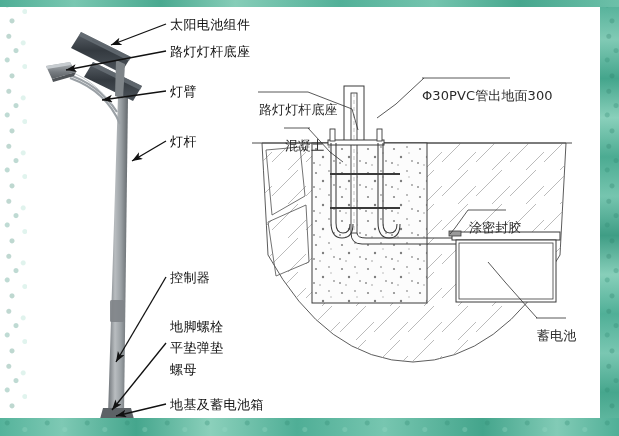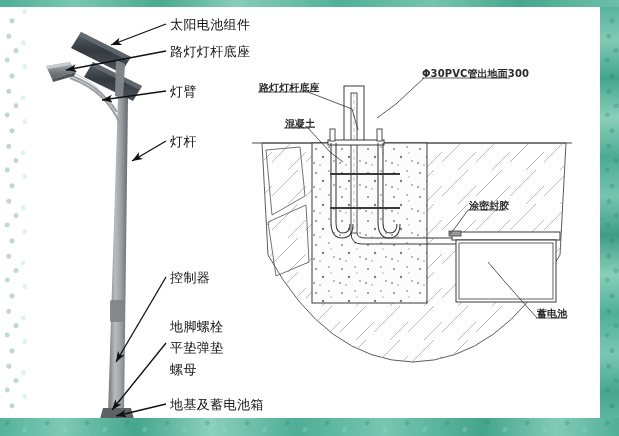--- a/index.html
+++ b/index.html
@@ -38,21 +38,21 @@
   }
 
   
   .canvas{position:absolute;left:27px;top:7px;width:573px;height:411px;background:#fff;}
 
   .svglayer{position:absolute;left:0;top:0;width:619px;height:436px;}
 
   
   .lbl{position:absolute;color:#111;white-space:nowrap;line-height:1;}
   .lbl-photo{font-size:13px;font-weight:400;letter-spacing:.4px;}
-  .lbl-dwg{font-size:10px;font-weight:700;letter-spacing:.1px;color:#2a2a2a;}
+  .lbl-dwg{font-size:13px;font-weight:400;letter-spacing:.1px;color:#2a2a2a;margin-top:20px;}
   .lbl-cap{font-size:11.5px;font-weight:700;letter-spacing:.6px;}
 </style>
 </head>
 <body>
 
 <div id="root">
 
   <div class="canvas"></div>
 
   <svg class="svglayer" viewBox="0 0 619 436">

